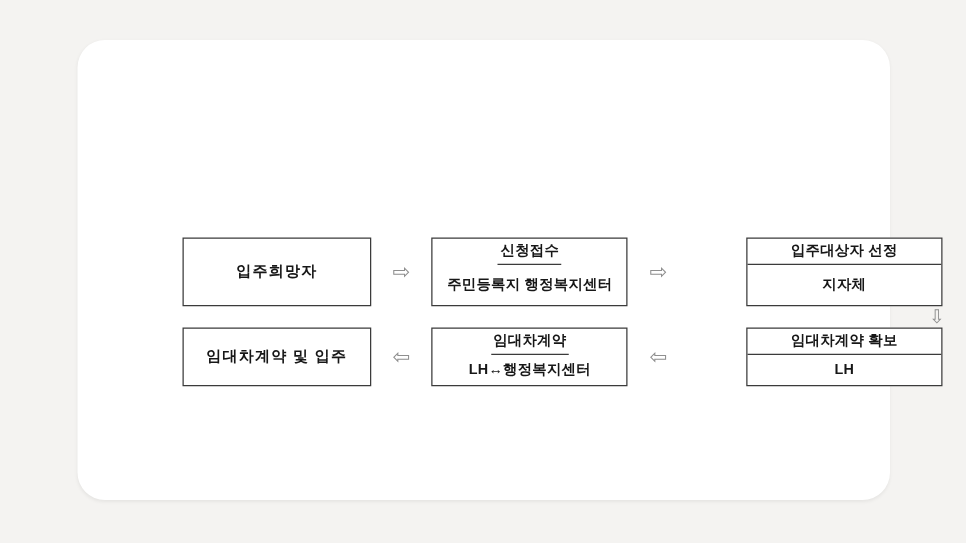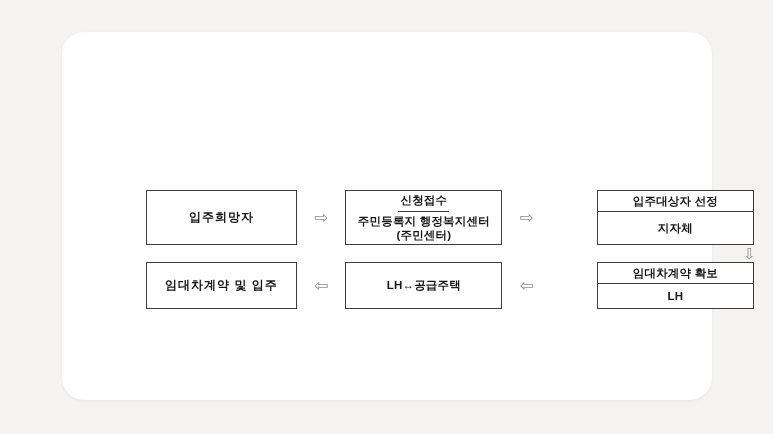--- a/index.html
+++ b/index.html
@@ -142,21 +142,20 @@
 
         <div class="h-arrow">
           <span>⇨</span>
         </div>
 
         <div class="node col-mid">
           <div class="node-head">신청접수</div>
           <div class="node-body">
             <div>
               <span class="sub">주민등록지 행정복지센터</span>
-              <span class="sub">(주민센터)</span>
             </div>
           </div>
         </div>
 
         <div class="h-arrow">
           <span>⇨</span>
         </div>
 
         <div class="node col-right">
           <div class="node-head">입주대상자 선정</div>
@@ -173,21 +172,22 @@
 
         <div class="node col-left single">
           <div class="node-body">임대차계약 및 입주</div>
         </div>
 
         <div class="h-arrow">
           <span>⇦</span>
         </div>
 
         <div class="node col-mid">
-          <div class="node-body">LH↔공급주택</div>
+          <div class="node-head">임대차계약</div>
+          <div class="node-body">LH↔행정복지센터</div>
         </div>
 
         <div class="h-arrow">
           <span>⇦</span>
         </div>
 
         <div class="node col-right">
           <div class="node-head">임대차계약 확보</div>
           <div class="node-body">LH</div>
         </div>

